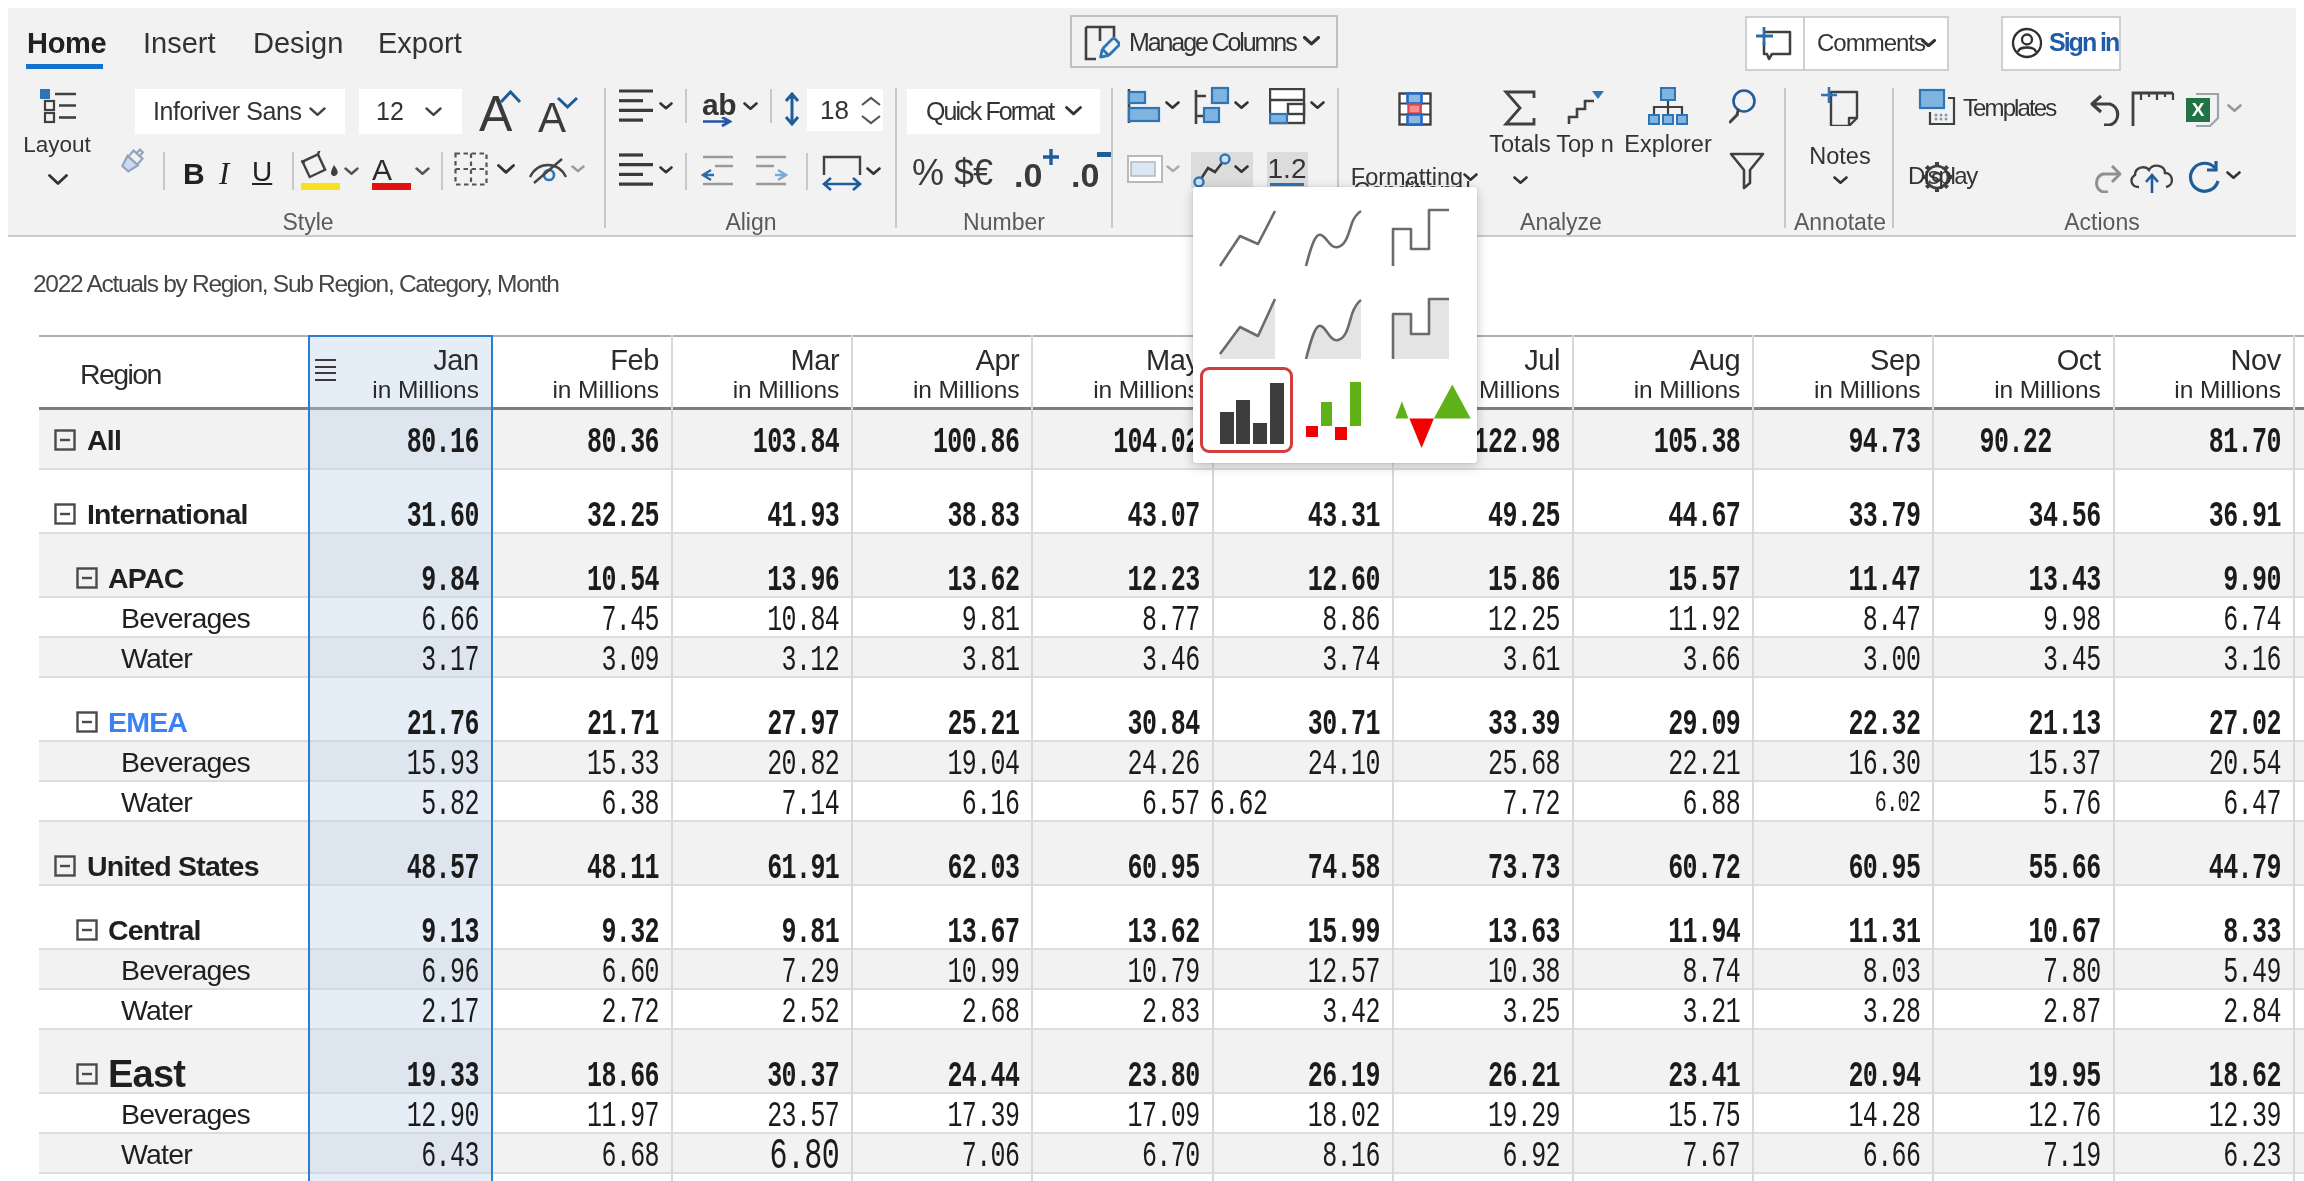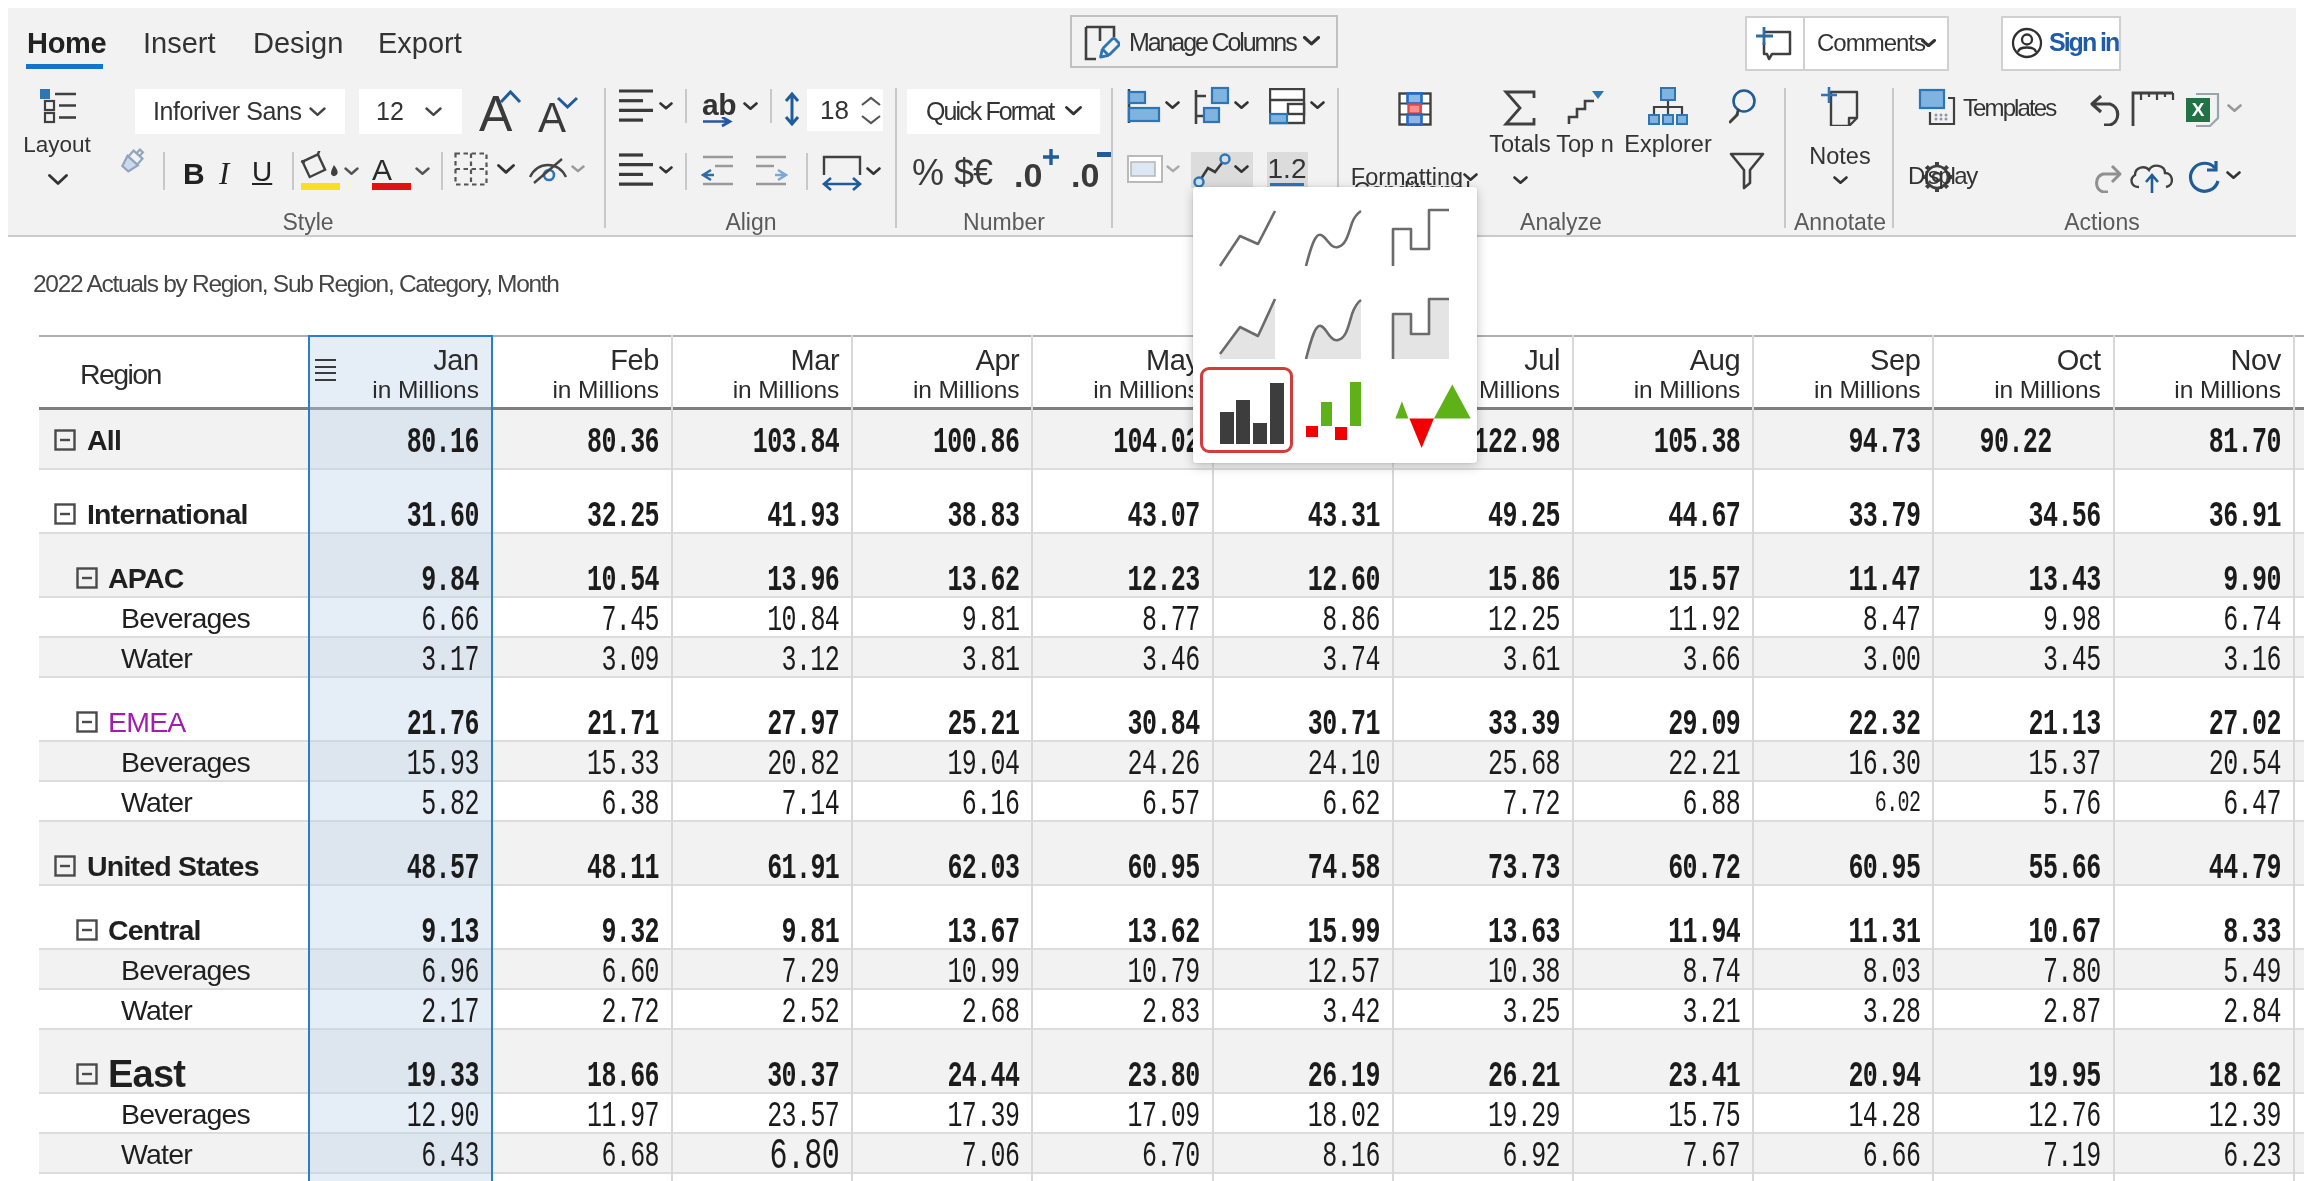--- a/index.html
+++ b/index.html
@@ -449,21 +449,21 @@
 <div style="position:absolute;left:1570.2px;top:643.0px;width:170px;height:30px;line-height:30px;text-align:right;font-size:25px;color:#1b1b1b;font-weight:400;z-index:2"><span class="num">3.66</span></div>
 <div style="position:absolute;left:1750.4px;top:643.0px;width:170px;height:30px;line-height:30px;text-align:right;font-size:25px;color:#1b1b1b;font-weight:400;z-index:2"><span class="num">3.00</span></div>
 <div style="position:absolute;left:1930.6px;top:643.0px;width:170px;height:30px;line-height:30px;text-align:right;font-size:25px;color:#1b1b1b;font-weight:400;z-index:2"><span class="num">3.45</span></div>
 <div style="position:absolute;left:2110.8px;top:643.0px;width:170px;height:30px;line-height:30px;text-align:right;font-size:25px;color:#1b1b1b;font-weight:400;z-index:2"><span class="num">3.16</span></div>
 <div style="position:absolute;left:39px;top:678px;width:2265px;height:24px;background:#fff"></div>
 <div style="position:absolute;left:39px;top:702px;width:2265px;height:40px;background:#fff;border-bottom:2px solid #dcdcdc;"></div>
 <svg style="position:absolute;left:76px;top:711.0px;z-index:2" width="22" height="22" viewBox="0 0 22 22">
     <rect x="1.5" y="1.5" width="19" height="19" fill="none" stroke="#4a4a4a" stroke-width="2.4"></rect>
     <path d="M6 11 H16" stroke="#4a4a4a" stroke-width="2.4"></path>
   </svg>
-<div style="position:absolute;left:108px;top:705.5px;font-size:28.5px;line-height:33px;color:#a21caf;font-weight:400;white-space:nowrap;z-index:2;letter-spacing:-0.8px">EMEA</div>
+<div style="position:absolute;left:108px;top:705.5px;font-size:28.5px;line-height:33px;color:#3b82f6;font-weight:700;white-space:nowrap;z-index:2;letter-spacing:-0.8px">EMEA</div>
 <div style="position:absolute;left:308.8px;top:707.0px;width:170px;height:30px;line-height:30px;text-align:right;font-size:25px;color:#1b1b1b;font-weight:700;z-index:2"><span class="num">21.76</span></div>
 <div style="position:absolute;left:489.0px;top:707.0px;width:170px;height:30px;line-height:30px;text-align:right;font-size:25px;color:#1b1b1b;font-weight:700;z-index:2"><span class="num">21.71</span></div>
 <div style="position:absolute;left:669.2px;top:707.0px;width:170px;height:30px;line-height:30px;text-align:right;font-size:25px;color:#1b1b1b;font-weight:700;z-index:2"><span class="num">27.97</span></div>
 <div style="position:absolute;left:849.4000000000001px;top:707.0px;width:170px;height:30px;line-height:30px;text-align:right;font-size:25px;color:#1b1b1b;font-weight:700;z-index:2"><span class="num">25.21</span></div>
 <div style="position:absolute;left:1029.6px;top:707.0px;width:170px;height:30px;line-height:30px;text-align:right;font-size:25px;color:#1b1b1b;font-weight:700;z-index:2"><span class="num">30.84</span></div>
 <div style="position:absolute;left:1209.8px;top:707.0px;width:170px;height:30px;line-height:30px;text-align:right;font-size:25px;color:#1b1b1b;font-weight:700;z-index:2"><span class="num">30.71</span></div>
 <div style="position:absolute;left:1390.0px;top:707.0px;width:170px;height:30px;line-height:30px;text-align:right;font-size:25px;color:#1b1b1b;font-weight:700;z-index:2"><span class="num">33.39</span></div>
 <div style="position:absolute;left:1570.2px;top:707.0px;width:170px;height:30px;line-height:30px;text-align:right;font-size:25px;color:#1b1b1b;font-weight:700;z-index:2"><span class="num">29.09</span></div>
 <div style="position:absolute;left:1750.4px;top:707.0px;width:170px;height:30px;line-height:30px;text-align:right;font-size:25px;color:#1b1b1b;font-weight:700;z-index:2"><span class="num">22.32</span></div>
 <div style="position:absolute;left:1930.6px;top:707.0px;width:170px;height:30px;line-height:30px;text-align:right;font-size:25px;color:#1b1b1b;font-weight:700;z-index:2"><span class="num">21.13</span></div>
@@ -481,21 +481,21 @@
 <div style="position:absolute;left:1750.4px;top:747.0px;width:170px;height:30px;line-height:30px;text-align:right;font-size:25px;color:#1b1b1b;font-weight:400;z-index:2"><span class="num">16.30</span></div>
 <div style="position:absolute;left:1930.6px;top:747.0px;width:170px;height:30px;line-height:30px;text-align:right;font-size:25px;color:#1b1b1b;font-weight:400;z-index:2"><span class="num">15.37</span></div>
 <div style="position:absolute;left:2110.8px;top:747.0px;width:170px;height:30px;line-height:30px;text-align:right;font-size:25px;color:#1b1b1b;font-weight:400;z-index:2"><span class="num">20.54</span></div>
 <div style="position:absolute;left:39px;top:782px;width:2265px;height:40px;background:#fff;border-bottom:2px solid #dcdcdc;"></div>
 <div style="position:absolute;left:121px;top:785.5px;font-size:28.5px;line-height:33px;color:#1f1f1f;font-weight:400;white-space:nowrap;z-index:2;letter-spacing:-0.8px">Water</div>
 <div style="position:absolute;left:308.8px;top:787.0px;width:170px;height:30px;line-height:30px;text-align:right;font-size:25px;color:#1b1b1b;font-weight:400;z-index:2"><span class="num">5.82</span></div>
 <div style="position:absolute;left:489.0px;top:787.0px;width:170px;height:30px;line-height:30px;text-align:right;font-size:25px;color:#1b1b1b;font-weight:400;z-index:2"><span class="num">6.38</span></div>
 <div style="position:absolute;left:669.2px;top:787.0px;width:170px;height:30px;line-height:30px;text-align:right;font-size:25px;color:#1b1b1b;font-weight:400;z-index:2"><span class="num">7.14</span></div>
 <div style="position:absolute;left:849.4000000000001px;top:787.0px;width:170px;height:30px;line-height:30px;text-align:right;font-size:25px;color:#1b1b1b;font-weight:400;z-index:2"><span class="num">6.16</span></div>
 <div style="position:absolute;left:1029.6px;top:787.0px;width:170px;height:30px;line-height:30px;text-align:right;font-size:25px;color:#1b1b1b;font-weight:400;z-index:2"><span class="num">6.57</span></div>
-<div style="position:absolute;left:1209.8px;top:787.0px;width:170px;height:30px;line-height:30px;text-align:right;font-size:25px;color:#1b1b1b;font-weight:400;z-index:2"><span class="num">6.62</span></div>
+<div style="position:absolute;left:1209.8px;top:787.0px;width:170px;height:30px;line-height:30px;text-align:left;font-size:25px;color:#1b1b1b;font-weight:400;z-index:2"><span class="num">6.62</span></div>
 <div style="position:absolute;left:1390.0px;top:787.0px;width:170px;height:30px;line-height:30px;text-align:right;font-size:25px;color:#1b1b1b;font-weight:400;z-index:2"><span class="num">7.72</span></div>
 <div style="position:absolute;left:1570.2px;top:787.0px;width:170px;height:30px;line-height:30px;text-align:right;font-size:25px;color:#1b1b1b;font-weight:400;z-index:2"><span class="num">6.88</span></div>
 <div style="position:absolute;left:1750.4px;top:787.0px;width:170px;height:30px;line-height:30px;text-align:right;font-size:20px;color:#1b1b1b;font-weight:400;z-index:2"><span class="num">6.02</span></div>
 <div style="position:absolute;left:1930.6px;top:787.0px;width:170px;height:30px;line-height:30px;text-align:right;font-size:25px;color:#1b1b1b;font-weight:400;z-index:2"><span class="num">5.76</span></div>
 <div style="position:absolute;left:2110.8px;top:787.0px;width:170px;height:30px;line-height:30px;text-align:right;font-size:25px;color:#1b1b1b;font-weight:400;z-index:2"><span class="num">6.47</span></div>
 <div style="position:absolute;left:39px;top:822px;width:2265px;height:24px;background:#f2f2f2"></div>
 <div style="position:absolute;left:39px;top:846px;width:2265px;height:40px;background:#f2f2f2;border-bottom:2px solid #dcdcdc;"></div>
 <svg style="position:absolute;left:54px;top:855.0px;z-index:2" width="22" height="22" viewBox="0 0 22 22">
     <rect x="1.5" y="1.5" width="19" height="19" fill="none" stroke="#4a4a4a" stroke-width="2.4"></rect>
     <path d="M6 11 H16" stroke="#4a4a4a" stroke-width="2.4"></path>

